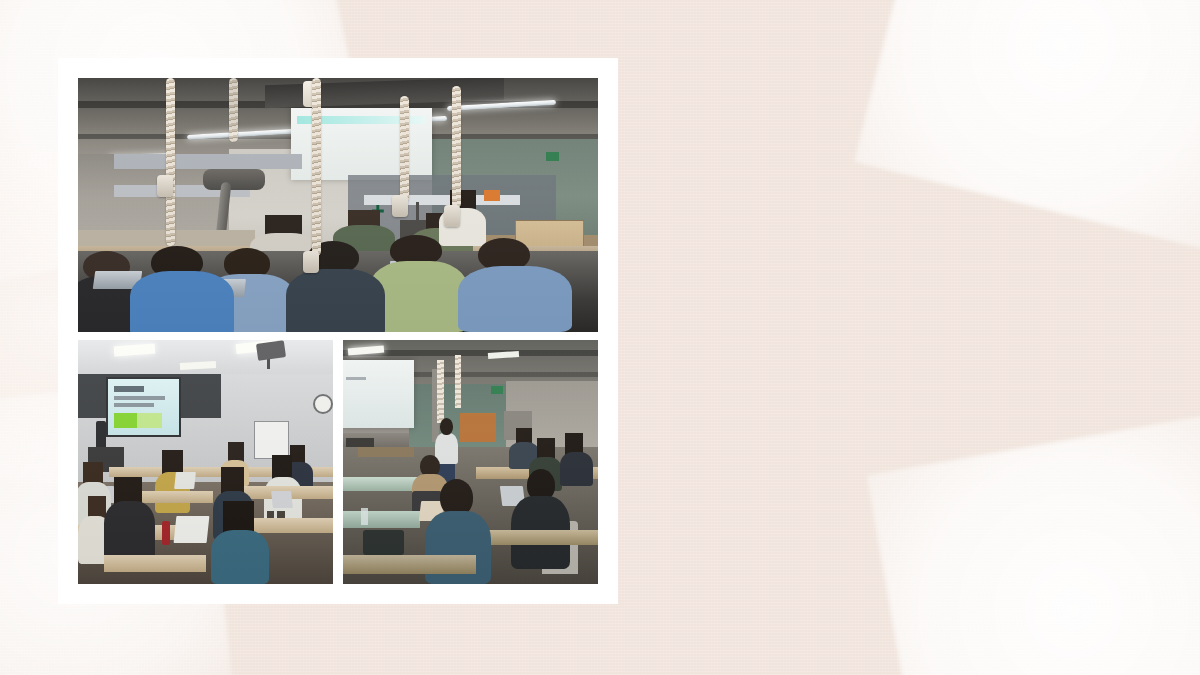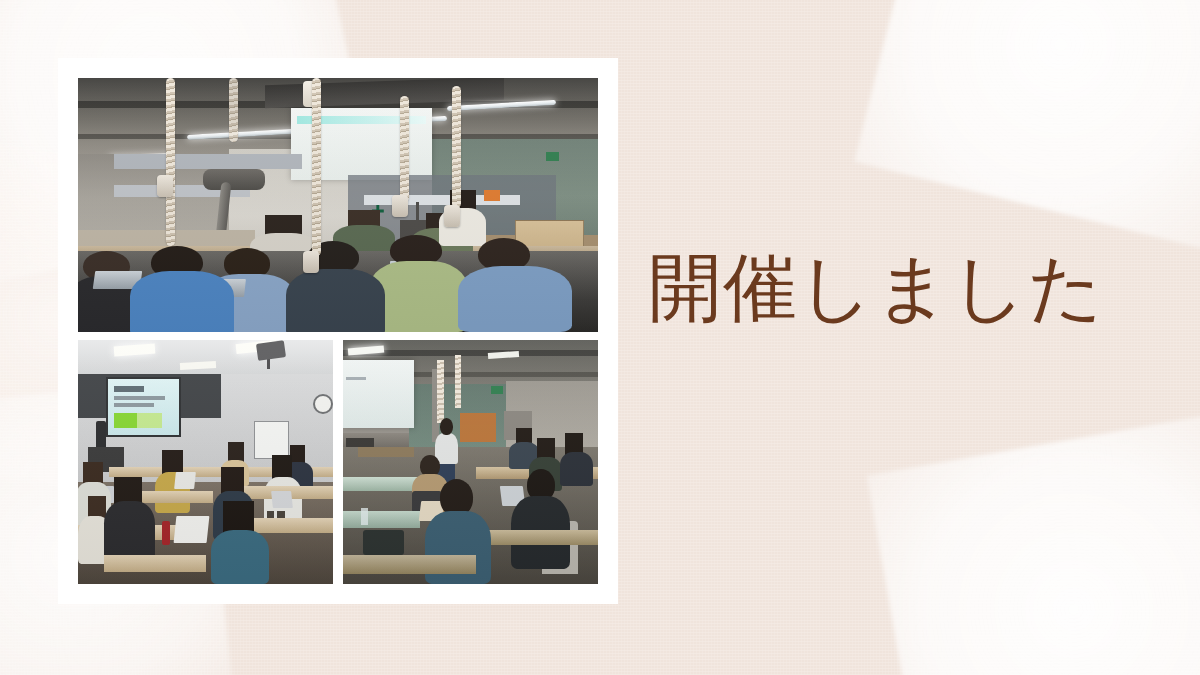--- a/index.html
+++ b/index.html
@@ -581,16 +581,15 @@
             <div class="pp" id="p3-bench-4"></div>
             <div class="photo-grade"></div>
           </div>
         </div>
 
       </div>
     </div>
   </div>
 
   <div id="headline">
-    <div class="headline-line">開催しました</div>
   </div>
 
 </div>
 
 </body></html>

